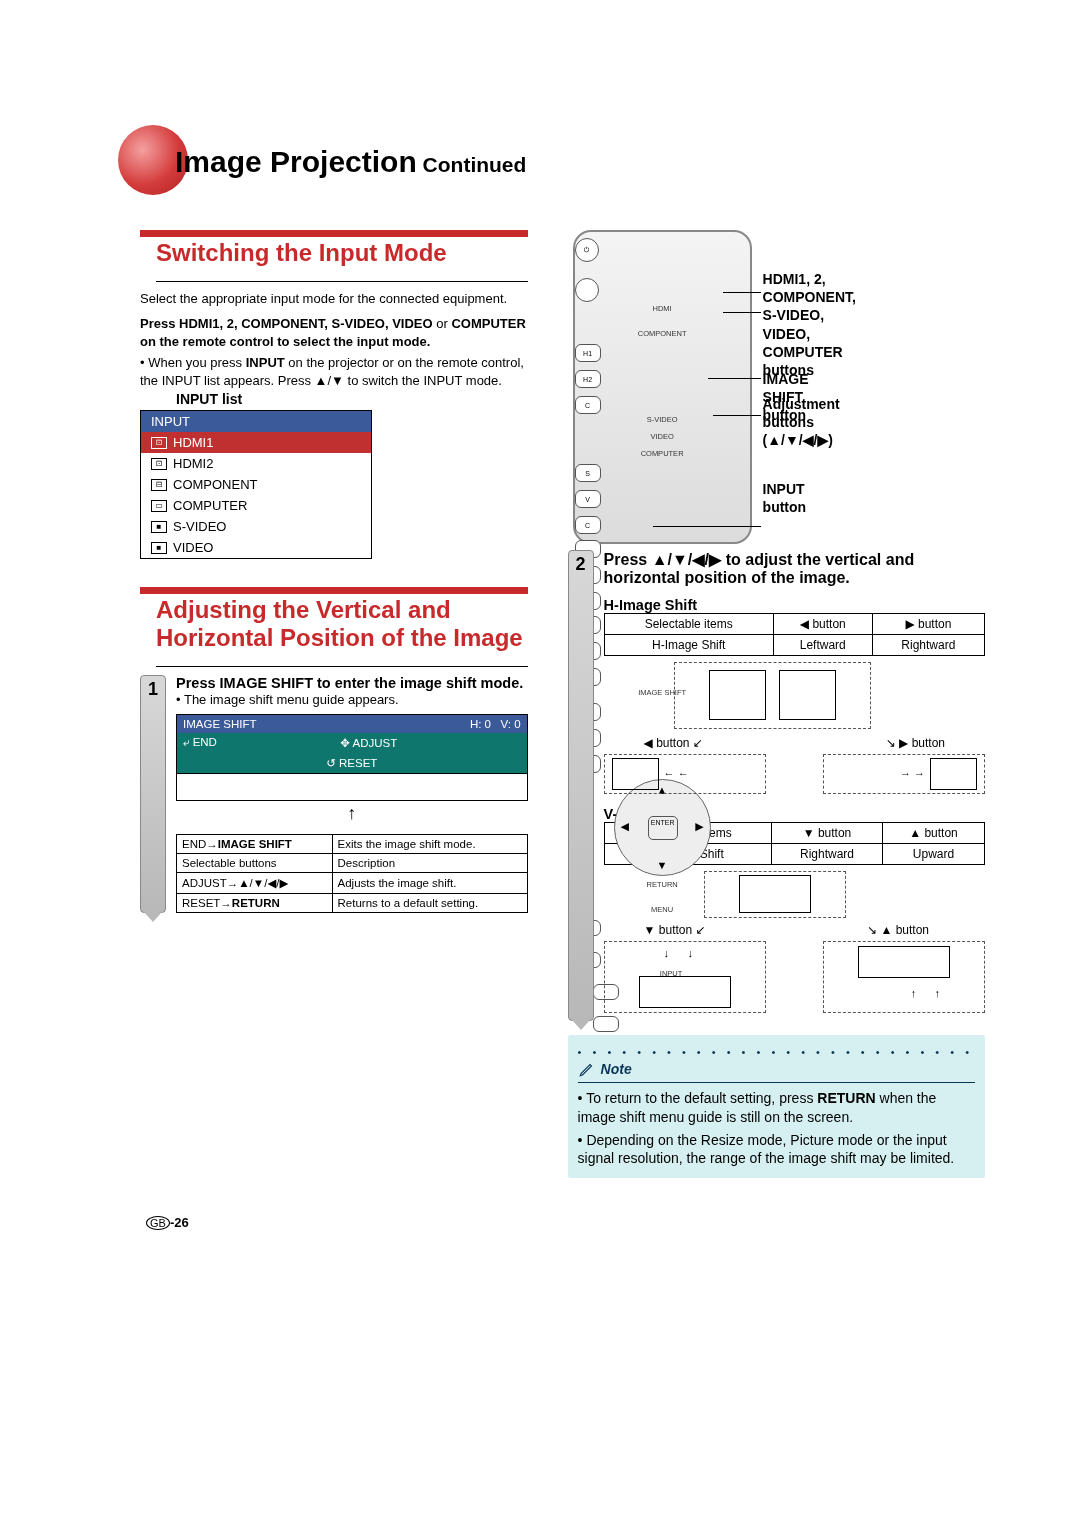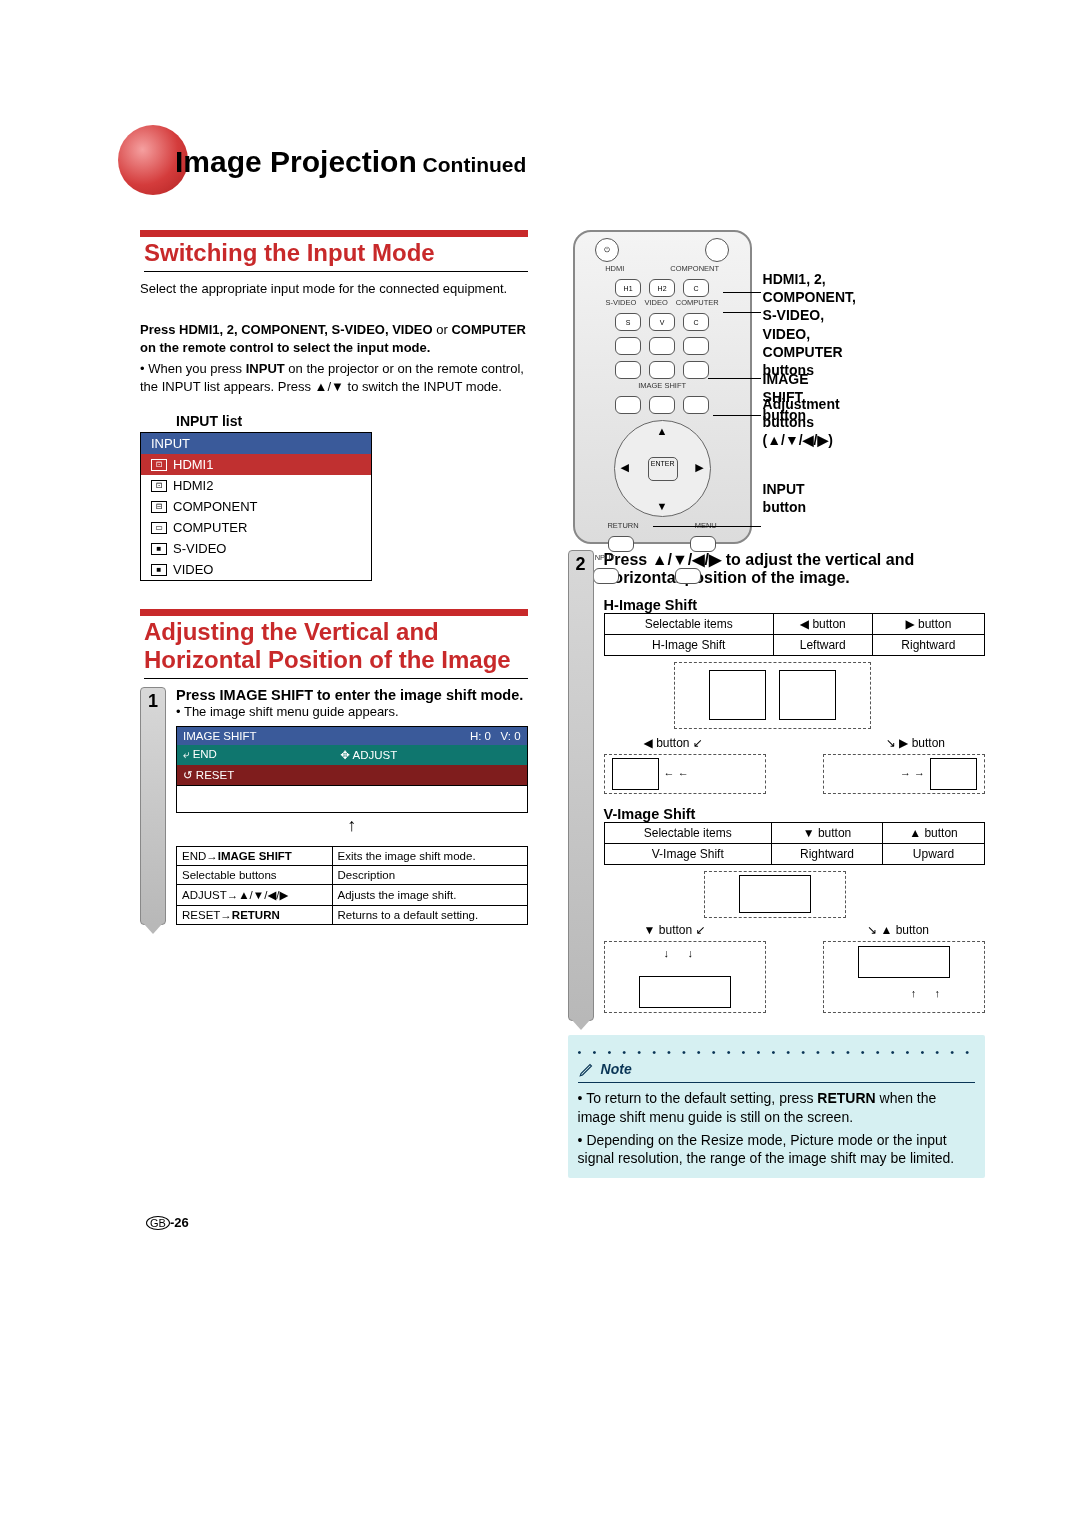--- a/index.html
+++ b/index.html
@@ -45,27 +45,27 @@
     background: #c8292a;
     width: 100%;
     margin-bottom: 2px;
   }
   .red-heading {
     color: #c8292a;
     font-size: 24px;
     font-weight: bold;
     line-height: 1.15;
     border-bottom: 1px solid #000;
-    padding-bottom: 4px;
-    margin: 0 0 8px 4px;
+    padding-bottom: 14px;
+    margin: 0 0 8px 16px;
   }
   .body-text { font-size: 13px; line-height: 1.35; }
   .bold { font-weight: bold; }
   .input-list {
-    margin-top: 18px;
+    margin-top: 2px;
     font-weight: bold;
     font-size: 14px;
     padding-left: 36px;
   }
   .input-box {
     border: 1px solid #000;
     width: 230px;
     margin-top: 3px;
     font-size: 13px;
   }
@@ -109,21 +109,21 @@
     height: 310px;
     border: 2px solid #888;
     border-radius: 18px;
     background: linear-gradient(#f4f4f4,#dcdcdc);
     position: relative;
     margin-left: 5px;
     font-size:7px;
     text-align:center;
   }
   .rbtn { border:1px solid #555; border-radius:6px; background:#fff; display:inline-flex; align-items:center; justify-content:center; }
-  .r-row { display:flex; justify-content:center; gap:8px; margin-top:6px; }
+  .r-row { display:flex; justify-content:center; gap:8px; margin-top:6px;flex-direction:column; }
   .r-label { font-size:7.5px; color:#333; }
   .dpad {
     width:95px; height:95px; border:1px solid #666; border-radius:50%;
     margin:6px auto 0; position:relative; background:#eee;
   }
   .dpad .ctr{position:absolute; width:28px;height:22px;border:1px solid #555;border-radius:5px;left:33px;top:36px;font-size:7px;line-height:11px;}
   .dpad .arr{position:absolute;font-size:11px;}
   .callouts { position:absolute; left:650px; top:230px; font-size:14px; line-height:1.3; }
   .callouts div{ position:absolute; white-space:pre-line;font-weight:bold; }
   .line { position:absolute; background:#000; height:1px; }
@@ -152,21 +152,21 @@
     <span>Image Projection</span><span class="cont"> Continued</span>
   </div>
 
   <div class="columns">
 
     <div class="col">
       <div class="red-bar"></div>
       <h2 class="red-heading">Switching the Input Mode</h2>
       <div class="body-text">Select the appropriate input mode for the connected equipment.</div>
 
-      <div class="body-text bold" style="margin-top:24px">
+      <div class="body-text bold" style="margin-top:8px">
         <span>Press </span><span>HDMI1</span><span>, </span><span>2</span><span>, </span><span>COMPONENT</span><span>, </span><span>S-VIDEO</span><span>, </span><span>VIDEO</span><span style="font-weight:normal"> or </span><span>COMPUTER</span><span style="font-weight:bold"> on the remote control to select the input mode.</span>
       </div>
 
       <div class="body-text" style="margin-top:4px">
         • <span>When you press </span><span class="bold">INPUT</span><span> on the projector or on the remote control, the INPUT list appears. Press ▲/▼ to switch the INPUT mode.</span>
       </div>
 
       <div class="input-list">INPUT list</div>
       <div class="input-box">
         <div class="row hdr">INPUT</div>
@@ -211,21 +211,21 @@
           <div class="menu-guide">
             <div class="top">
               <span>IMAGE SHIFT</span>
               <span><span>H: 0</span>&nbsp;&nbsp;&nbsp;<span>V: 0</span></span>
             </div>
             <div class="top" style="background:#0f766e">
               <span>⤶ END</span>
               <span>✥ ADJUST</span>
               <span></span>
             </div>
-             <div class="top" style="background:#7f1d1d;justify-content:flex-start">
+             <div class="top" style="background:#0f766e;justify-content:center">
               <span>↺ RESET</span>
             </div>
             <div class="blank"></div>
           </div>
 
           <div style="text-align:center;font-size:18px;margin:2px 0">↑</div>
 
           <table class="desc-table">
             <tbody>
                 <tr>

